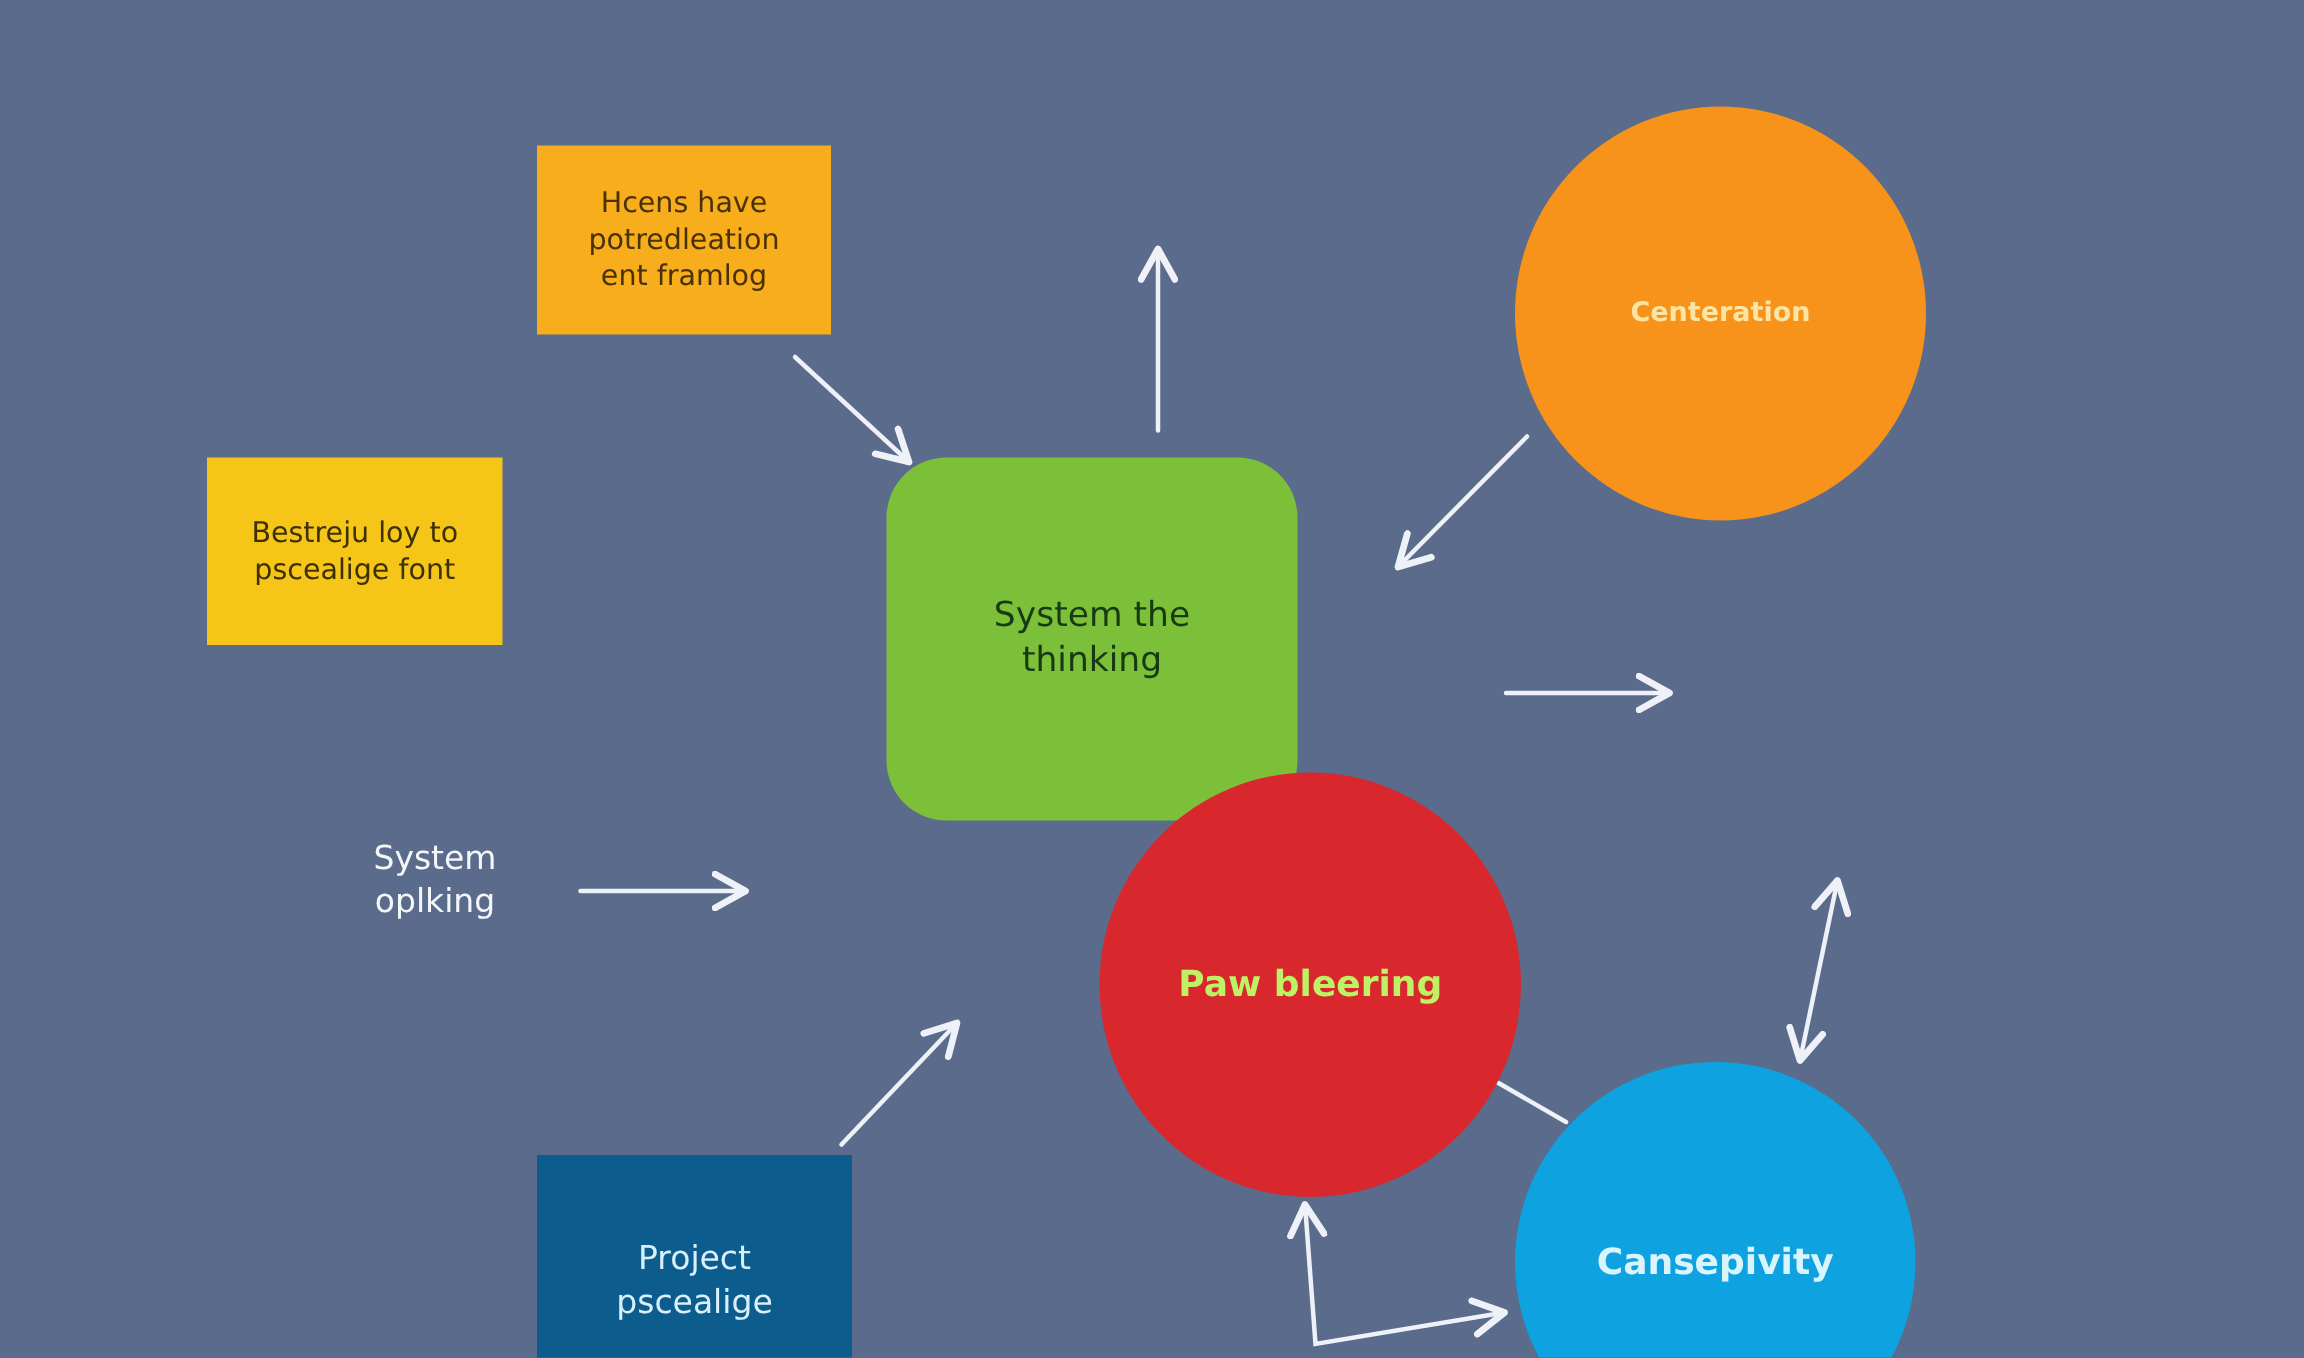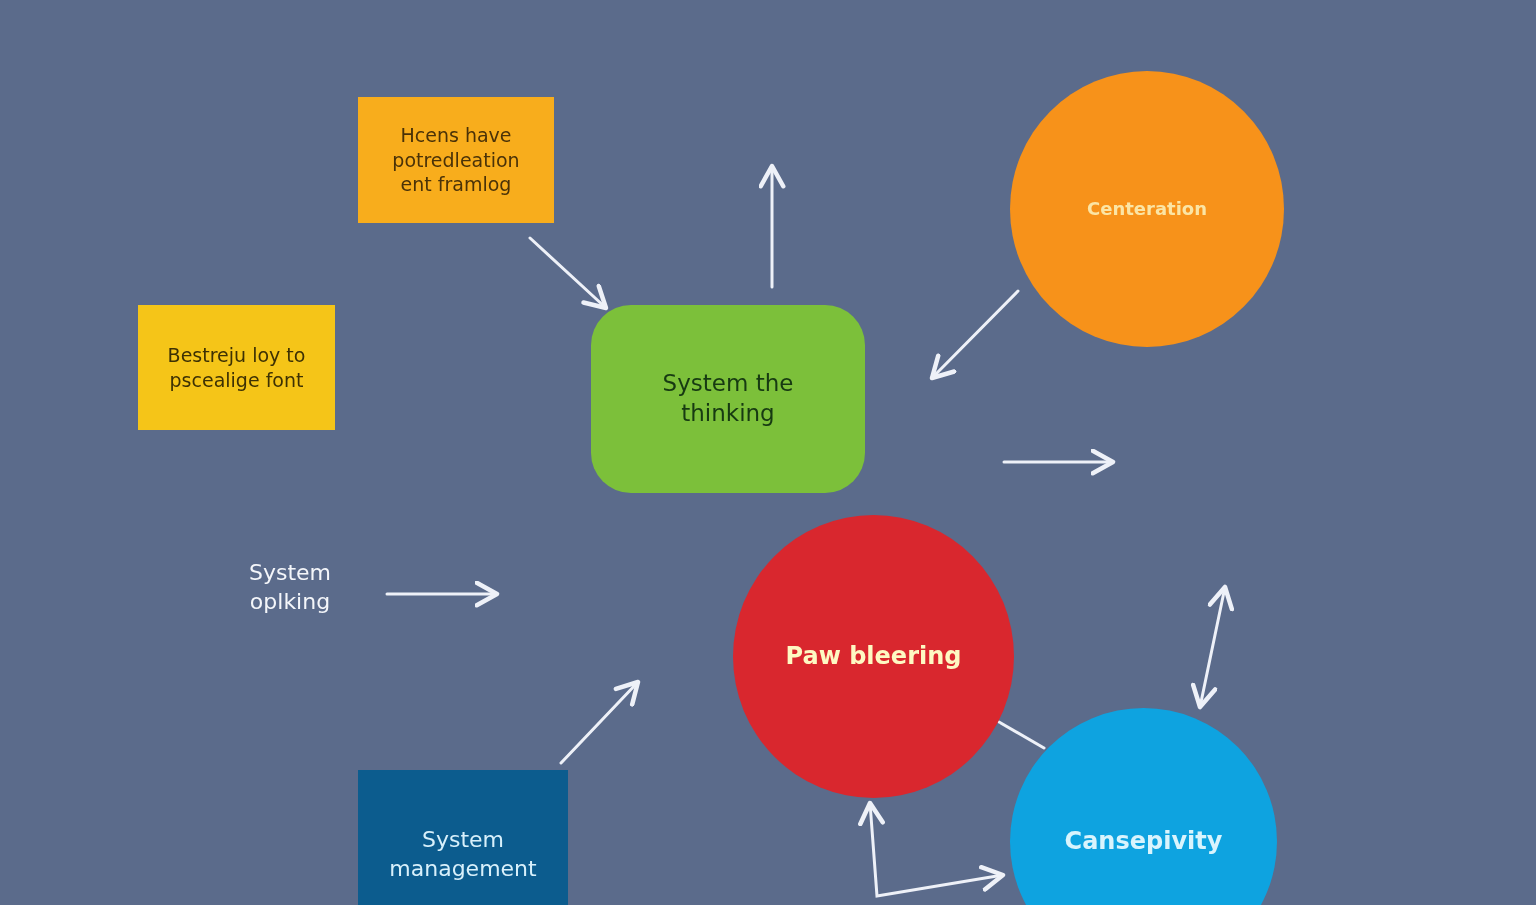--- a/index.html
+++ b/index.html
@@ -18,32 +18,32 @@
     }
     .box-orange {
       left: 358px; top: 97px; width: 196px; height: 126px;
       background: #f8ad1c; color: #4a3208; font-size: 19px;
     }
     .box-yellow {
       left: 138px; top: 305px; width: 197px; height: 125px;
       background: #f5c518; color: #3d3104; font-size: 19px;
     }
     .box-green {
-      left: 591px; top: 305px; width: 274px; height: 188px;
+      left: 591px; top: 305px; width: 274px; height: 242px;
       background: #7cc03a; color: #173a12; font-size: 23px;
       border-radius: 40px;
     }
     .circle-orange {
       left: 1010px; top: 71px; width: 274px; height: 276px;
       border-radius: 50%; background: #f7921a; color: #fbe5a5;
       font-size: 18px; font-weight: bold;
     }
     .circle-red {
       left: 733px; top: 515px; width: 281px; height: 283px;
-      border-radius: 50%; background: #d9272e; color: #fef9c3;
+      border-radius: 50%; background: #d9272e; color: #bef264;
       font-size: 24px; font-weight: bold;
     }
     .circle-blue {
       left: 1010px; top: 708px; width: 267px; height: 267px;
       border-radius: 50%; background: #0ea3e0; color: #d9f4fd;
       font-size: 24px; font-weight: bold;
       align-items: flex-start; padding-top: 118px;
     }
     .box-navy {
       left: 358px; top: 770px; width: 210px; height: 150px;
@@ -98,18 +98,18 @@
 
   <div class="node circle-red">
     <span>Paw bleering</span>
   </div>
 
   <div class="node circle-blue">
     <span>Cansepivity</span>
   </div>
 
   <div class="node box-navy">
-    <span style="display:block;width:160px;">System management</span>
+    <span style="display:block;width:160px;">Project pscealige</span>
   </div>
 
   <div class="free-label">System oplking</div>
 
 </div>
 
 </body></html>

